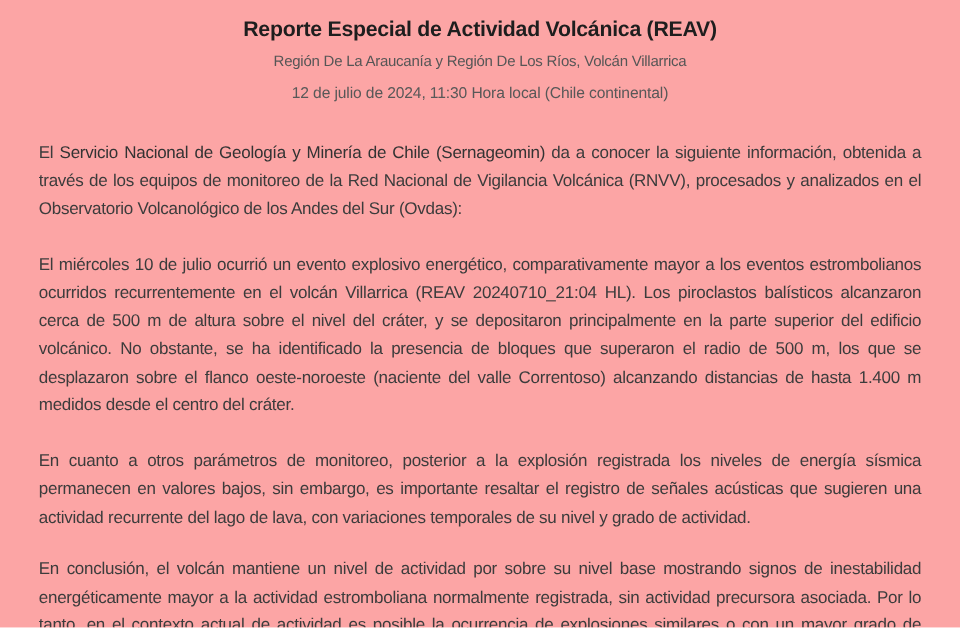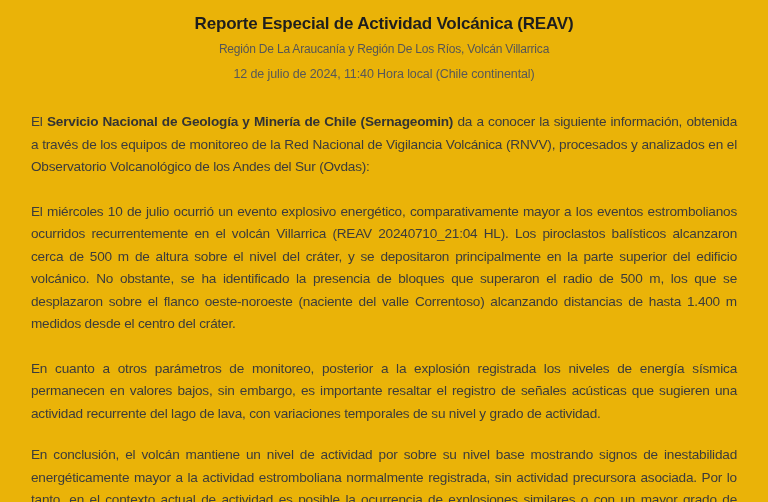--- a/index.html
+++ b/index.html
@@ -4,21 +4,21 @@
 <style>
   html, body {
     margin: 0;
     padding: 0;
     background: #ffffff;
   }
   .page {
     position: relative;
     width: 768px;
     height: 502px;
-    background: #eab308;
+    background: #fca5a5;
     font-family: "Liberation Sans", sans-serif;
     box-sizing: border-box;
     padding: 12px 31px 0 31px;
     overflow: hidden;
   }
   .doc-header {
     text-align: center;
   }
   .doc-title {
     font-size: 17px;
@@ -49,33 +49,33 @@
     letter-spacing: -0.2px;
     text-align: justify;
   }
   .doc-paragraph {
     margin: 0 0 19px 0;
   }
   .doc-paragraph.gap-large {
     margin-bottom: 22px;
   }
   .bold-inline {
-    font-weight: 700;
+    font-weight: 400;
     color: #333333;
   }
 </style>
 </head>
 <body>
 
 <div class="page">
 
   <div class="doc-header">
     <h1 class="doc-title">Reporte Especial de Actividad Volcánica (REAV)</h1>
     <h2 class="doc-subtitle">Región De La Araucanía y Región De Los Ríos, Volcán Villarrica</h2>
-    <div class="doc-dateline">12 de julio de 2024, 11:40 Hora local (Chile continental)</div>
+    <div class="doc-dateline">12 de julio de 2024, 11:30 Hora local (Chile continental)</div>
   </div>
 
   <div class="doc-body">
 
     <p class="doc-paragraph gap-large">
       <span>El </span><span class="bold-inline">Servicio Nacional de Geología y Minería de Chile (Sernageomin)</span><span> da a conocer la siguiente información, obtenida a través de los equipos de monitoreo de la Red Nacional de Vigilancia Volcánica (RNVV), procesados y analizados en el Observatorio Volcanológico de los Andes del Sur (Ovdas):</span>
     </p>
 
     <p class="doc-paragraph gap-large">El miércoles 10 de julio ocurrió un evento explosivo energético, comparativamente mayor a los eventos estrombolianos ocurridos recurrentemente en el volcán Villarrica (REAV 20240710_21:04 HL). Los piroclastos balísticos alcanzaron cerca de 500 m de altura sobre el nivel del cráter, y se depositaron principalmente en la parte superior del edificio volcánico. No obstante, se ha identificado la presencia de bloques que superaron el radio de 500 m, los que se desplazaron sobre el flanco oeste-noroeste (naciente del valle Correntoso) alcanzando distancias de hasta 1.400 m medidos desde el centro del cráter.</p>
 

